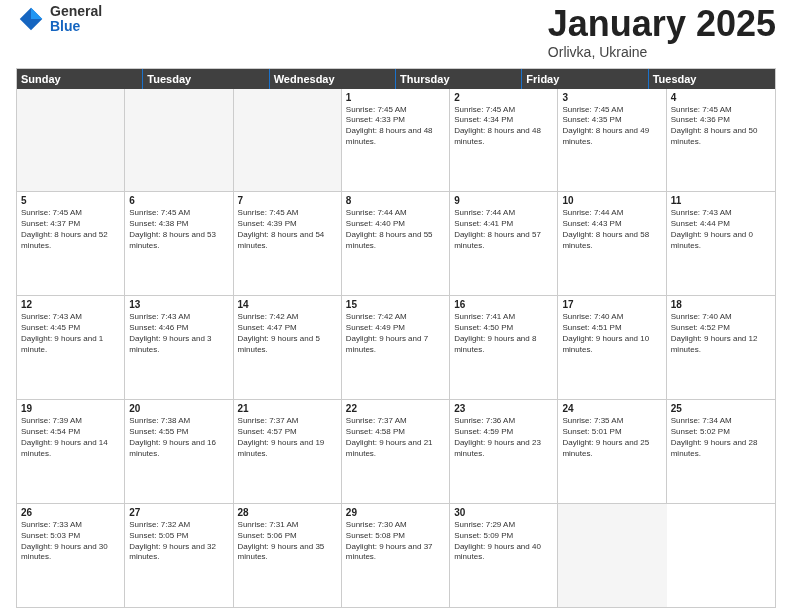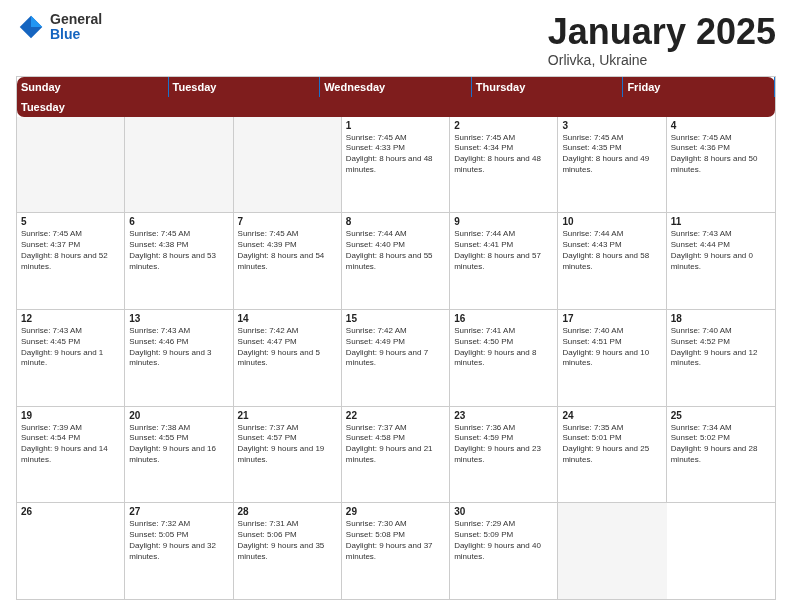--- a/index.html
+++ b/index.html
@@ -6,21 +6,21 @@
     body {
       font-family: Arial, sans-serif;
       background: #fff;
       width: 792px;
       height: 612px;
       overflow: hidden;
     }
     .page {
       width: 792px;
       height: 612px;
-      padding: 12px 16px;
+      padding: 4px 16px;
       display: flex;
       flex-direction: column;
     }
     .header {
       display: flex;
       justify-content: space-between;
       align-items: flex-start;
       margin-bottom: 8px;
     }
     .logo {
@@ -50,23 +50,22 @@
       color: #444;
     }
     .calendar {
       flex: 1;
       display: flex;
       flex-direction: column;
       border: 1px solid #ccc;
     }
     .cal-header {
       display: grid;
-      grid-template-columns: repeat(5, 1fr);
-      background: #7f1d1d;
-      border-radius: 7px;
+      grid-template-columns: repeat(6, 1fr);
+      background: #404040;
     }
     .cal-header-cell {
       color: white;
       font-size: 11px;
       font-weight: bold;
       padding: 4px 4px;
       text-align: left;
       border-right: 1px solid #1a72cc;
     }
     .cal-header-cell:last-child { border-right: none; }
@@ -295,20 +294,23 @@
           <div class="cal-cell">
             <div class="day-number">25</div>
             <div class="cell-text" style="white-space: pre-line;">Sunrise: 7:34 AM
 Sunset: 5:02 PM
 Daylight: 9 hours and 28 minutes.</div>
           </div>
         </div>
         <div class="cal-row">
           <div class="cal-cell">
             <div class="day-number">26</div>
+            <div class="cell-text" style="white-space: pre-line;">Sunrise: 7:33 AM
+Sunset: 5:03 PM
+Daylight: 9 hours and 30 minutes.</div>
           </div>
           <div class="cal-cell">
             <div class="day-number">27</div>
             <div class="cell-text" style="white-space: pre-line;">Sunrise: 7:32 AM
 Sunset: 5:05 PM
 Daylight: 9 hours and 32 minutes.</div>
           </div>
           <div class="cal-cell">
             <div class="day-number">28</div>
             <div class="cell-text" style="white-space: pre-line;">Sunrise: 7:31 AM

